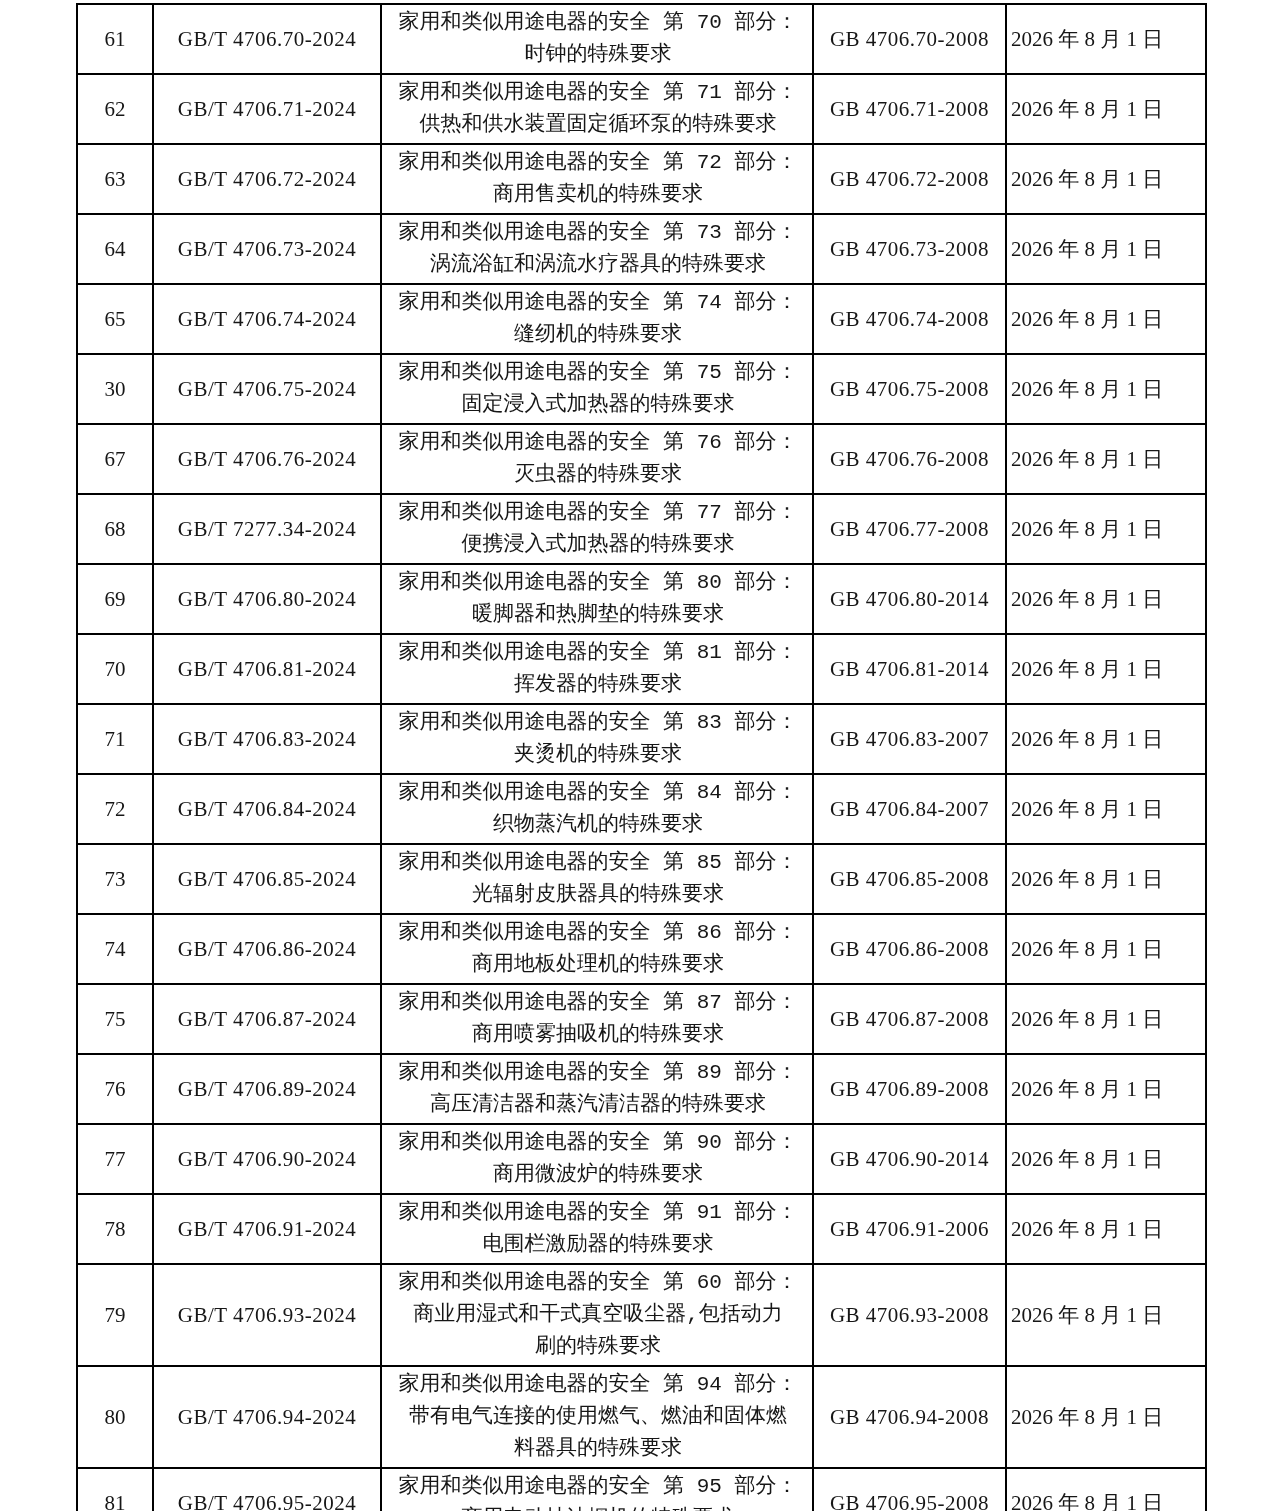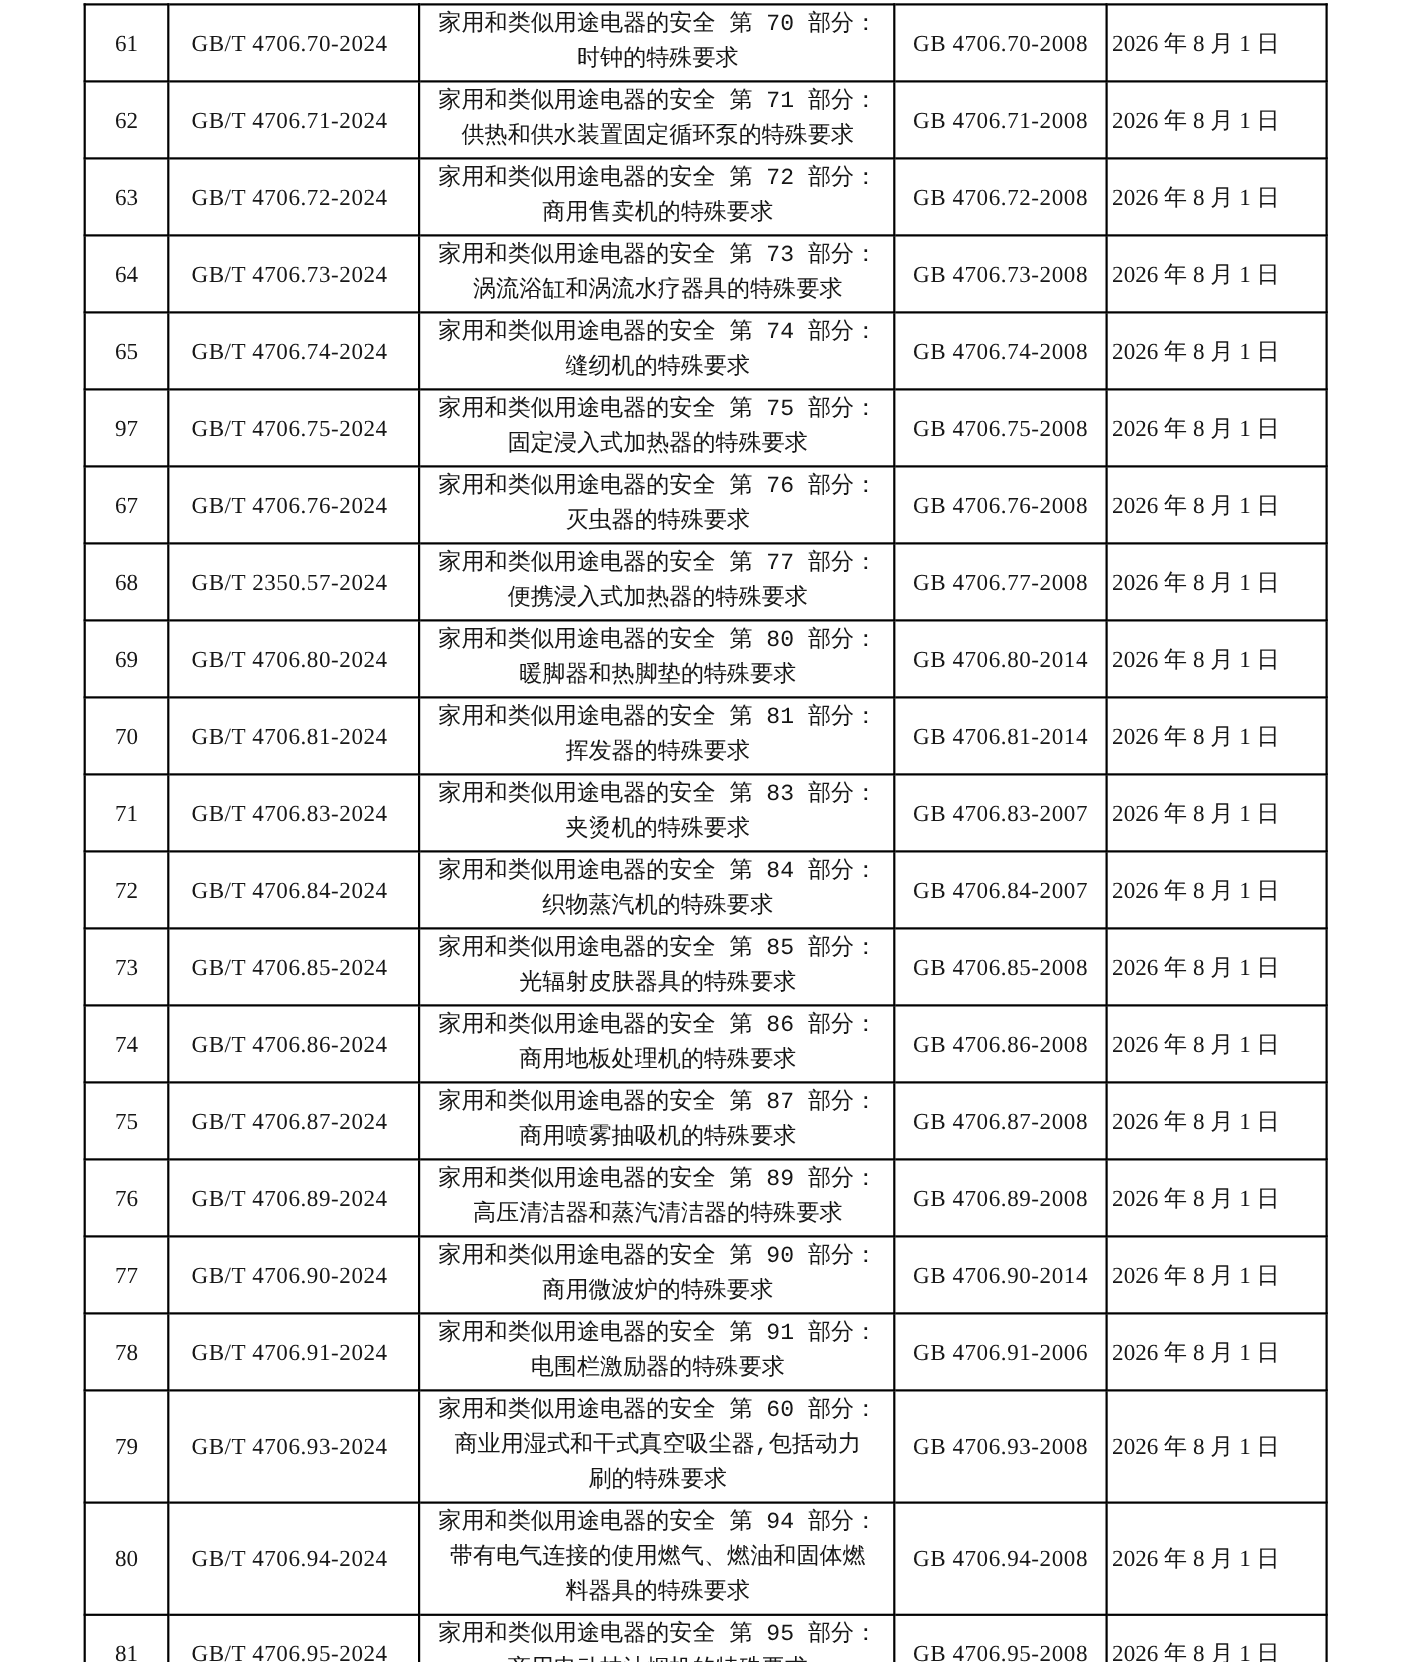--- a/index.html
+++ b/index.html
@@ -24,23 +24,23 @@
     border: 2px solid #000000;
     font-size: 21px;
     overflow: hidden;
   }
   td.c-no {
     text-align: center;
     vertical-align: middle;
     padding: 2px 17px;
   }
   td.c-new {
-    text-align: left;
-    vertical-align: middle;
-    padding: 2px 20px;
+    text-align: center;
+    vertical-align: middle;
+    padding: 2px 8px;
     letter-spacing: 0.5px;
   }
   td.c-name {
     text-align: center;
     vertical-align: middle;
     padding: 2px 6px 2px 8px;
     line-height: 32px;
     white-space: pre-line;
     font-family: Liberation Mono, monospace;
   }
@@ -104,38 +104,38 @@
   </tr>
       <tr class="row-2line">
     <td class="c-no">65</td>
     <td class="c-new">GB/T 4706.74-2024</td>
     <td class="c-name">家用和类似用途电器的安全 第 74 部分：
 缝纫机的特殊要求</td>
     <td class="c-old">GB 4706.74-2008</td>
     <td class="c-date">2026 年 8 月 1 日</td>
   </tr>
       <tr class="row-2line">
-    <td class="c-no">97</td>
+    <td class="c-no">30</td>
     <td class="c-new">GB/T 4706.75-2024</td>
     <td class="c-name">家用和类似用途电器的安全 第 75 部分：
 固定浸入式加热器的特殊要求</td>
     <td class="c-old">GB 4706.75-2008</td>
     <td class="c-date">2026 年 8 月 1 日</td>
   </tr>
       <tr class="row-2line">
     <td class="c-no">67</td>
     <td class="c-new">GB/T 4706.76-2024</td>
     <td class="c-name">家用和类似用途电器的安全 第 76 部分：
 灭虫器的特殊要求</td>
     <td class="c-old">GB 4706.76-2008</td>
     <td class="c-date">2026 年 8 月 1 日</td>
   </tr>
       <tr class="row-2line">
     <td class="c-no">68</td>
-    <td class="c-new">GB/T 2350.57-2024</td>
+    <td class="c-new">GB/T 7277.34-2024</td>
     <td class="c-name">家用和类似用途电器的安全 第 77 部分：
 便携浸入式加热器的特殊要求</td>
     <td class="c-old">GB 4706.77-2008</td>
     <td class="c-date">2026 年 8 月 1 日</td>
   </tr>
       <tr class="row-2line">
     <td class="c-no">69</td>
     <td class="c-new">GB/T 4706.80-2024</td>
     <td class="c-name">家用和类似用途电器的安全 第 80 部分：
 暖脚器和热脚垫的特殊要求</td>

